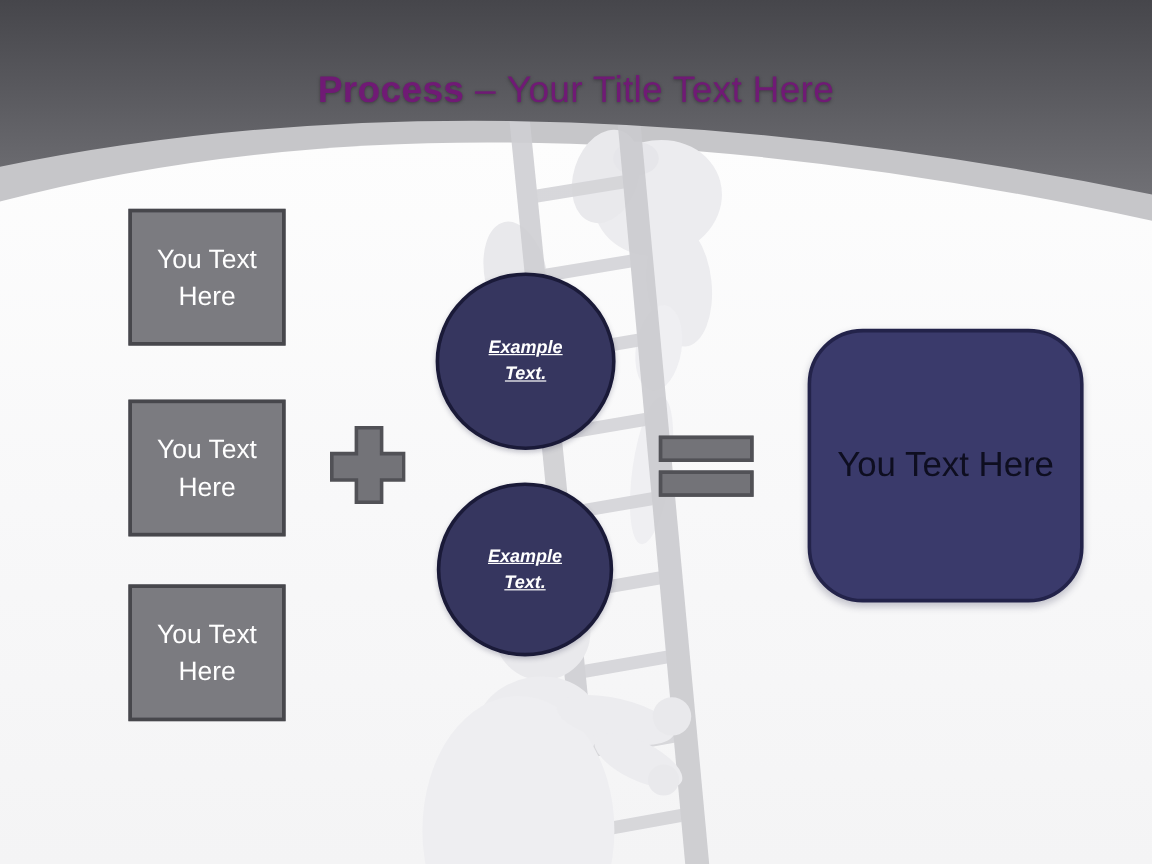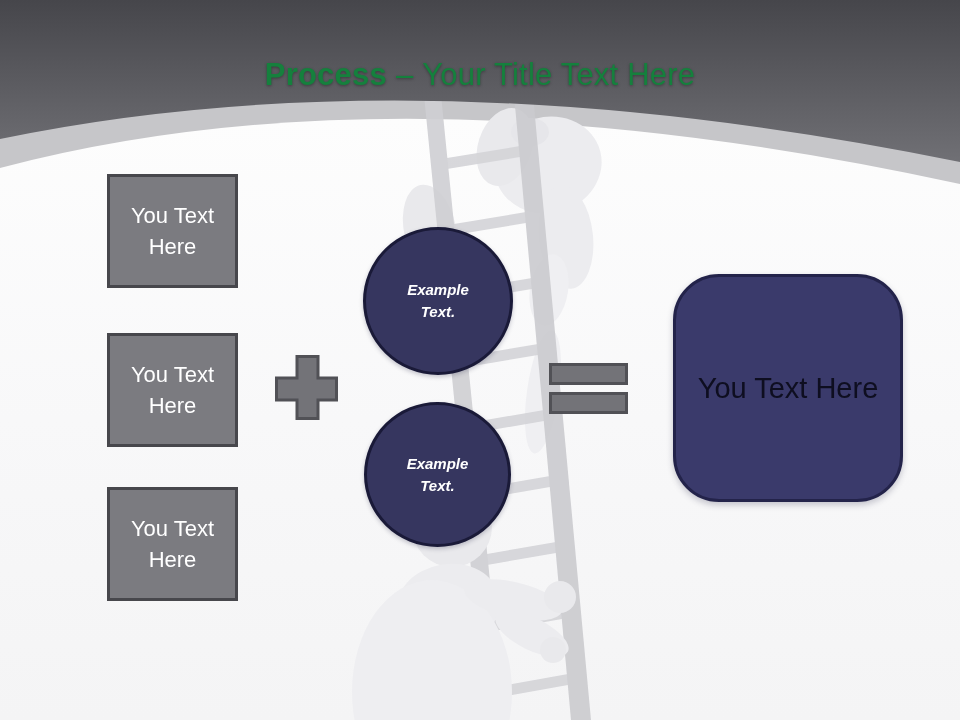--- a/index.html
+++ b/index.html
@@ -6,21 +6,21 @@
   .slide{
     position:relative;width:960px;height:720px;overflow:hidden;
     background:#f7f7f8;
     font-family:"Liberation Sans","DejaVu Sans",sans-serif;
   }
   .bg-svg{position:absolute;left:0;top:0;width:960px;height:720px;display:block;}
 
   
   .title{
     position:absolute;left:0;top:57px;width:960px;text-align:center;
-    font-size:31px;color:#15803d;letter-spacing:.2px;
+    font-size:31px;color:#701a75;letter-spacing:.2px;
     text-shadow:0 1px 3px rgba(0,0,0,.35);
     white-space:nowrap;
   }
   .title .bold{font-weight:bold;}
   .title .dash{margin:0 9px;font-weight:normal;}
 
   
   .gray-box{
     position:absolute;left:107px;width:131px;height:114px;box-sizing:border-box;
     background:#7b7b80;border:3px solid #47474c;
@@ -34,20 +34,21 @@
   
   .plus-wrap{position:absolute;left:275px;top:355px;width:63px;height:65px;}
 
   
   .navy-circle{
     position:absolute;box-sizing:border-box;border-radius:50%;
     background:#36365f;border:3px solid #1a1a38;
     display:flex;align-items:center;justify-content:center;text-align:center;
     color:#ffffff;font-size:15px;font-weight:bold;font-style:italic;line-height:22px;
     box-shadow:0 2px 4px rgba(40,40,70,.25);
+    text-decoration:underline;
   }
   .navy-circle .txt{display:block;width:92px;}
   .navy-circle.c1{left:363px;top:227px;width:150px;height:148px;}
   .navy-circle.c2{left:364px;top:402px;width:147px;height:145px;}
 
   
   .equals-wrap{position:absolute;left:549px;top:363px;width:79px;height:50px;}
   .equals-bar{
     box-sizing:border-box;width:79px;height:22px;
     background:#737378;border:3px solid #515156;

